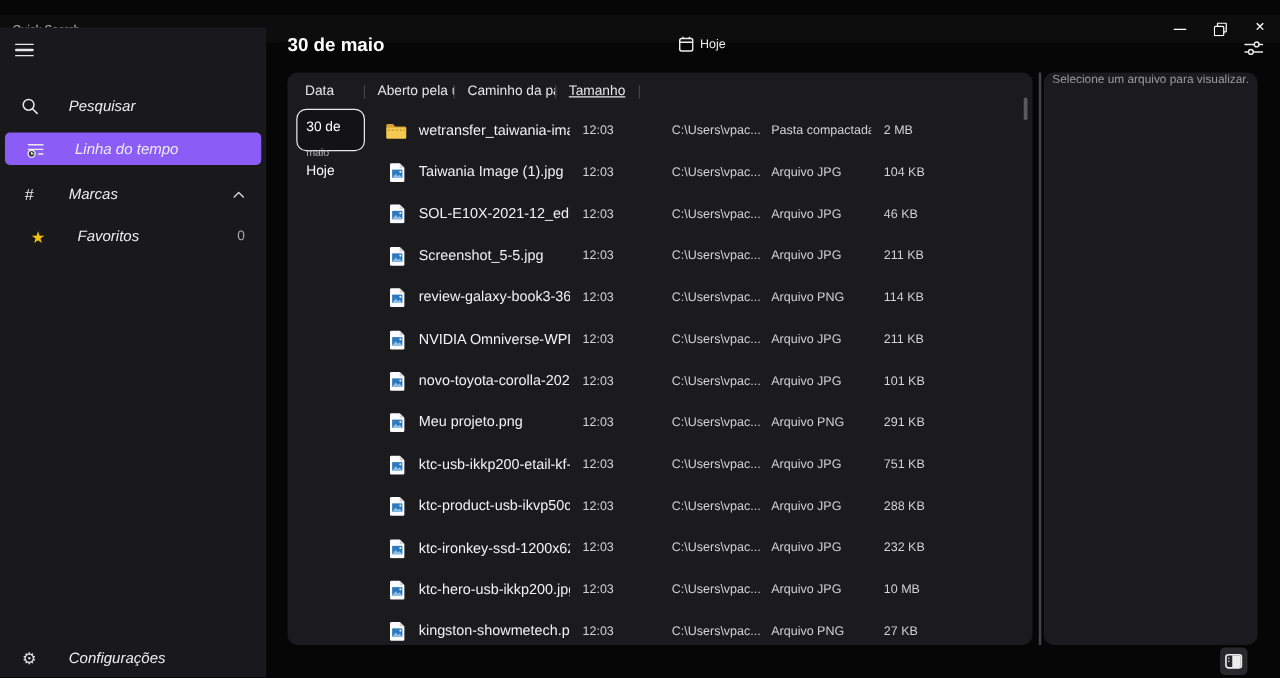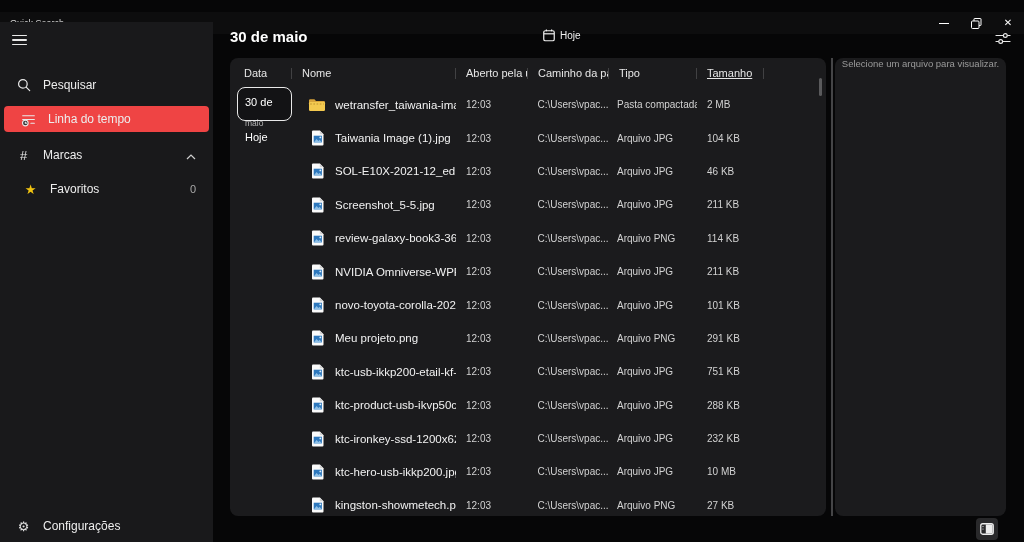--- a/index.html
+++ b/index.html
@@ -21,22 +21,22 @@
 
   
   .sidebar { position:absolute; left:0; top:22px; width:213px; height:520px; background:#19191b; }
   .hamburger { position:absolute; left:12px; top:8px; width:24px; height:20px;
                background:transparent; border:none; display:flex; flex-direction:column; justify-content:center; gap:3px; }
   .hamburger span { display:block; width:15px; height:1.5px; background:#e9e9e9; border-radius:1px; }
 
   .nav-item { position:absolute; left:4px; right:4px; height:26px; border-radius:4px;
               display:flex; align-items:center; padding-left:12px; }
   .nav-item .nico { width:15px; display:flex; justify-content:center; align-items:center; flex:none; }
-  .nav-item .nlabel { margin-left:12px; font-size:12px; color:#ededed; white-space:nowrap; }
-  .nav-item.selected { background:#ef4444;padding-left:17px; }
+  .nav-item .nlabel { margin-left:24px; font-size:12px; color:#ededed; white-space:nowrap;font-style:italic; }
+  .nav-item.selected { background:#8b5cf6;padding-left:17px; }
   .ni-search   { top:50px; }
   .ni-timeline { top:84px; }
   .ni-tags     { top:120px; }
   .ni-favs     { top:154px; padding-left:19px; }
   .ni-settings { bottom:3px; }
   .hash-glyph { font-size:13px; color:#e8e8e8; line-height:1; }
   .star-glyph { font-size:13px; color:#f2c410; line-height:1; }
   .gear-glyph { font-size:13px; color:#dedede; line-height:1; }
   .nav-right { margin-left:auto; margin-right:13px; }
   .fav-count { font-size:11px; color:#a9a9a9; }
@@ -197,27 +197,25 @@
         <circle cx="5.7" cy="9.5" r="1.9" fill="#060607"></circle>
     </svg>
   </button>
 </div>
 
 <section class="table-panel">
   <div class="thead">
 
       <div class="hcell i0">Data</div>
 
-      <div class="hcell i1">Nome</div>
 
       <div class="hcell i2">Aberto pela úl...</div>
 
       <div class="hcell i3">Caminho da pas...</div>
 
-      <div class="hcell i4">Tipo</div>
 
       <div class="hcell i5">Tamanho</div>
     </div>
 
   <div class="rows">
 
       <div class="row i0 icon-zip">
         <div class="cell c-data"></div>
         <div class="cell c-name">
           <span class="file-icon">

